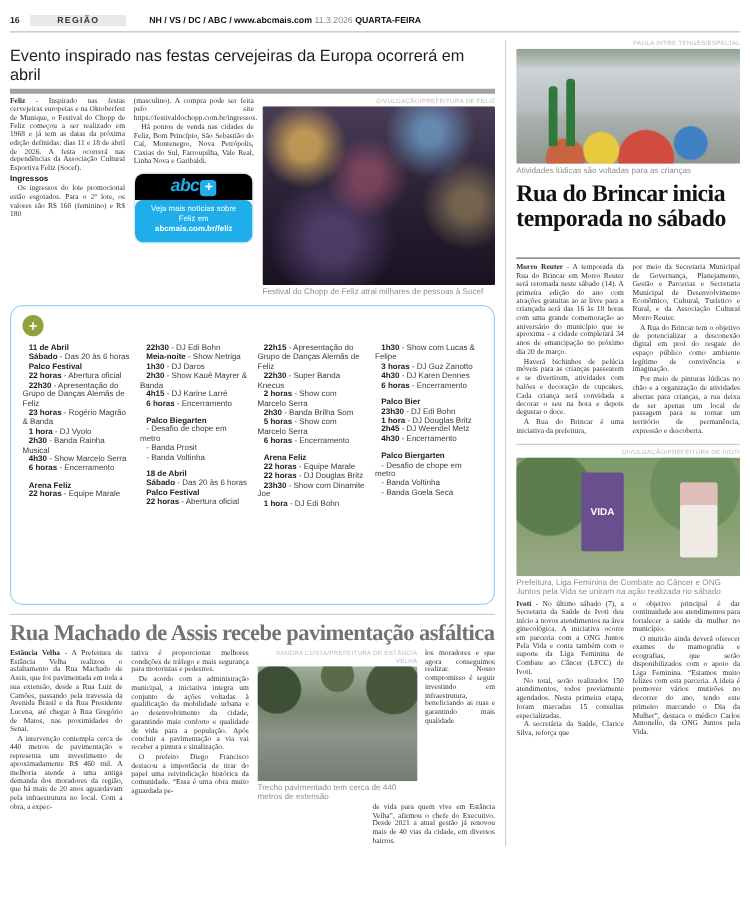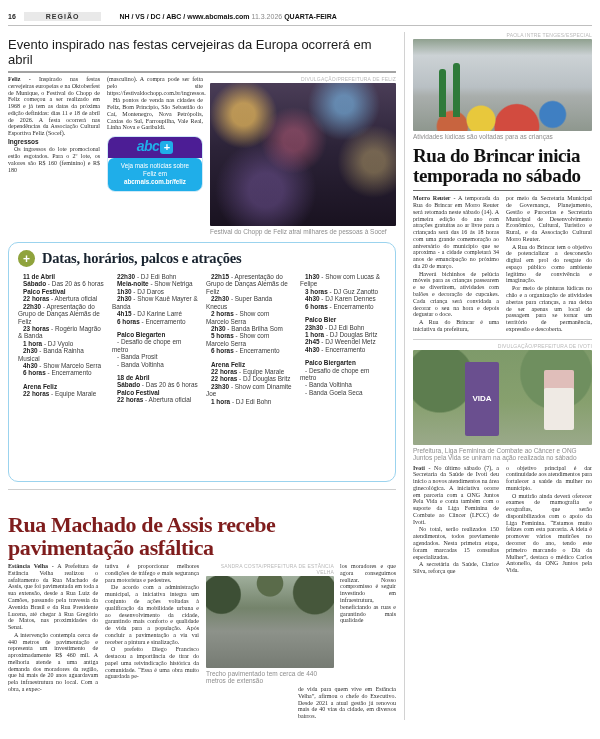--- a/index.html
+++ b/index.html
@@ -24,21 +24,21 @@
   .content { display:flex; margin-top:6px; }
   .leftcol { width:388px; }
   .rightcol { flex:1; border-left:1px solid #d2d2d2; margin-left:8px; padding-left:8px; }
   
   h1.lead-hl {
     font-size:26px; line-height:1.04; letter-spacing:-0.5px; color:#121212;
     font-weight:700; margin-top:2px;
   }
   .subhead {
     font-family:"Liberation Sans", sans-serif; font-size:13px; color:#1c1c1c;
-    margin-top:5px; padding-bottom:4px; border-bottom:2px solid #a3a3a3;
+    margin-top:5px; padding-bottom:4px; border-bottom:4px solid #a3a3a3;
   }
   .lead-body { display:flex; gap:7px; margin-top:3px; }
   .tcol { font-size:6px; line-height:1.13; text-align:justify; }
   .tcol p + p { margin-top:1px; }
   .tcol p.ind { text-indent:6px; }
   .c1 { width:92px; }
   .c2 { width:96px; }
   .leadin { font-weight:bold; }
   .subsub {
     font-family:"Liberation Sans", sans-serif; font-size:6.5px; font-weight:bold;
@@ -60,21 +60,21 @@
       radial-gradient(circle at 18% 22%, rgba(255,204,92,.65) 0 6%, transparent 18%),
       radial-gradient(circle at 72% 15%, rgba(130,205,255,.55) 0 5%, transparent 20%),
       radial-gradient(circle at 45% 40%, rgba(255,120,150,.35) 0 8%, transparent 25%),
       radial-gradient(circle at 88% 55%, rgba(255,225,130,.35) 0 6%, transparent 20%),
       radial-gradient(circle at 30% 75%, rgba(120,90,160,.5) 0 10%, transparent 30%),
       linear-gradient(180deg,#4a3d57 0%, #2c2338 45%, #191220 100%);
   }
   
   .promo { margin-top:5px; border:1px solid #cfe9f7; border-radius:8px; overflow:hidden;
     font-family:"Liberation Sans", sans-serif; text-align:center; }
-  .promo-top { background:#4c1d95; padding:2px 0 3px; color:#1FAEE9; font-weight:bold;
+  .promo-top { background:#000000; padding:2px 0 3px; color:#1FAEE9; font-weight:bold;
     font-size:14px; font-style:italic; letter-spacing:-0.5px; }
   .promo-plus { display:inline-block; background:#1FAEE9; color:#fff; border-radius:3px;
     width:13px; height:13px; line-height:13px; font-style:normal; font-size:11px; margin-left:1px; }
   .promo-body { background:#1FAEE9; color:#fff; font-size:6.3px; line-height:1.3;
     padding:4px 3px 5px; border-radius:6px 6px 0 0; }
   .promo-body .lnk { font-weight:bold; display:block; }
   
   .schbox {
     margin-top:7px; border:1px solid #9bd3ee; border-radius:10px;
     padding:7px 9px 6px; height:240px; overflow:hidden; background:#fff;
@@ -88,22 +88,22 @@
   .schbox-title { font-size:14.5px; font-weight:700; color:#17222e; letter-spacing:-0.2px; }
   .sch-cols { display:flex; gap:8px; font-family:"Liberation Sans", sans-serif;
     font-size:6.4px; line-height:1.16; color:#3a3a3a; }
   .sch-col { flex:1; }
   .sch-line { text-indent:5px; }
   .sch-line b { color:#222; }
   .sch-line.head { font-weight:bold; color:#222; }
   .sch-line.gap { height:6px; }
   
   .rule { border-top:1px solid #cfcfcf; margin-top:7px; }
-  h2.pav-hl { font-size:22px; font-weight:700; color:#7f1d1d; letter-spacing:-0.4px;
-    line-height:1.05; margin-top:23px; }
+  h2.pav-hl { font-size:18px; font-weight:700; color:#737373; letter-spacing:-0.4px;
+    line-height:1.05; margin-top:5px; }
   .pav-body { display:flex; gap:7px; margin-top:4px; }
   .pav-right { flex:1; display:flex; flex-direction:column; }
   .pav-top { display:flex; gap:6px; }
   .photo-stack { width:128px; }
   .photo-street {
     height:92px;
     background:
       radial-gradient(circle at 12% 20%, #3d4f35 0 14%, transparent 15%),
       radial-gradient(circle at 85% 18%, #46573b 0 16%, transparent 17%),
       radial-gradient(circle at 50% 8%, #5a6b4a 0 12%, transparent 13%),
@@ -122,29 +122,29 @@
       linear-gradient(180deg,#8fa08f 0%, #ccd2d5 18%, #b9c0c4 52%, #a9aeac 62%, #8e978e 100%);
   }
   .stilt { position:absolute; width:7px; height:48px; background:#2f7a3a; border-radius:3px 3px 0 0; bottom:14px; }
   .stilt.s1 { left:26px; } .stilt.s2 { left:40px; height:54px; }
   .photo-vida { height:95px; position:relative; overflow:hidden;
     background:
       radial-gradient(circle at 15% 30%, #5d7d4f 0 20%, transparent 21%),
       radial-gradient(circle at 80% 25%, #6f8f5f 0 22%, transparent 23%),
       linear-gradient(180deg,#7e9a6a 0%, #87a06e 55%, #9aa98a 100%);
   }
-  .banner-purple { position:absolute; left:52px; top:12px; width:34px; height:74px;
+  .banner-purple { position:absolute; left:52px; top:12px; width:34px; height:63px;
     background:#6a4f8f; border-radius:2px; color:#fff;
     font-family:"Liberation Sans", sans-serif; font-size:8px; font-weight:bold;
     display:flex; align-items:center; justify-content:center; }
   .banner-white { position:absolute; right:18px; top:20px; width:30px; height:60px;
     background:#efeae4; border-radius:2px;
     box-shadow:inset 0 18px 0 rgba(180,60,60,.25); }
   h2.brincar-hl { font-size:19px; font-weight:700; color:#121212; line-height:1.06;
-    letter-spacing:-0.4px; margin-top:6px; padding-bottom:4px; border-bottom:1px solid #6b6b6b; }
+    letter-spacing:-0.4px; margin-top:6px; padding-bottom:20px; border-bottom:1px solid #6b6b6b; }
   h2.parceria-hl { font-size:15.5px; font-weight:700; color:#121212; line-height:1.08;
     letter-spacing:-0.3px; margin-top:5px; }
   .two-cols { display:flex; gap:7px; margin-top:4px; }
   .two-cols .tcol { flex:1; }
   .rrule { border-top:1px solid #cfcfcf; margin-top:6px; padding-top:3px; }
 </style>
 </head>
 <body>
 
 <div class="page">
@@ -190,21 +190,20 @@
             <div class="credit">DIVULGAÇÃO/PREFEITURA DE FELIZ</div>
             <div class="photo photo-concert"></div>
             <figcaption class="caption">Festival do Chopp de Feliz atrai milhares de pessoas à Socef</figcaption>
           </figure>
         </div>
       </section>
 
       <section class="schbox">
         <div class="schbox-hd">
           <span class="plus-badge">+</span>
-          <span class="schbox-title">Datas, horários, palcos e atrações</span>
         </div>
         <div class="sch-cols">
           <div class="sch-col">
 
           <div class="sch-line head"><b>11 de Abril</b><span></span></div>
               <div class="sch-line"><b>Sábado</b><span> - Das 20 às 6 horas</span></div>
               <div class="sch-line head"><b>Palco Festival</b><span></span></div>
               <div class="sch-line"><b>22 horas</b><span> - Abertura oficial</span></div>
               <div class="sch-line"><b>22h30</b><span> - Apresentação do Grupo de Danças Alemãs de Feliz</span></div>
               <div class="sch-line"><b>23 horas</b><span> - Rogério Magrão &amp; Banda</span></div>

